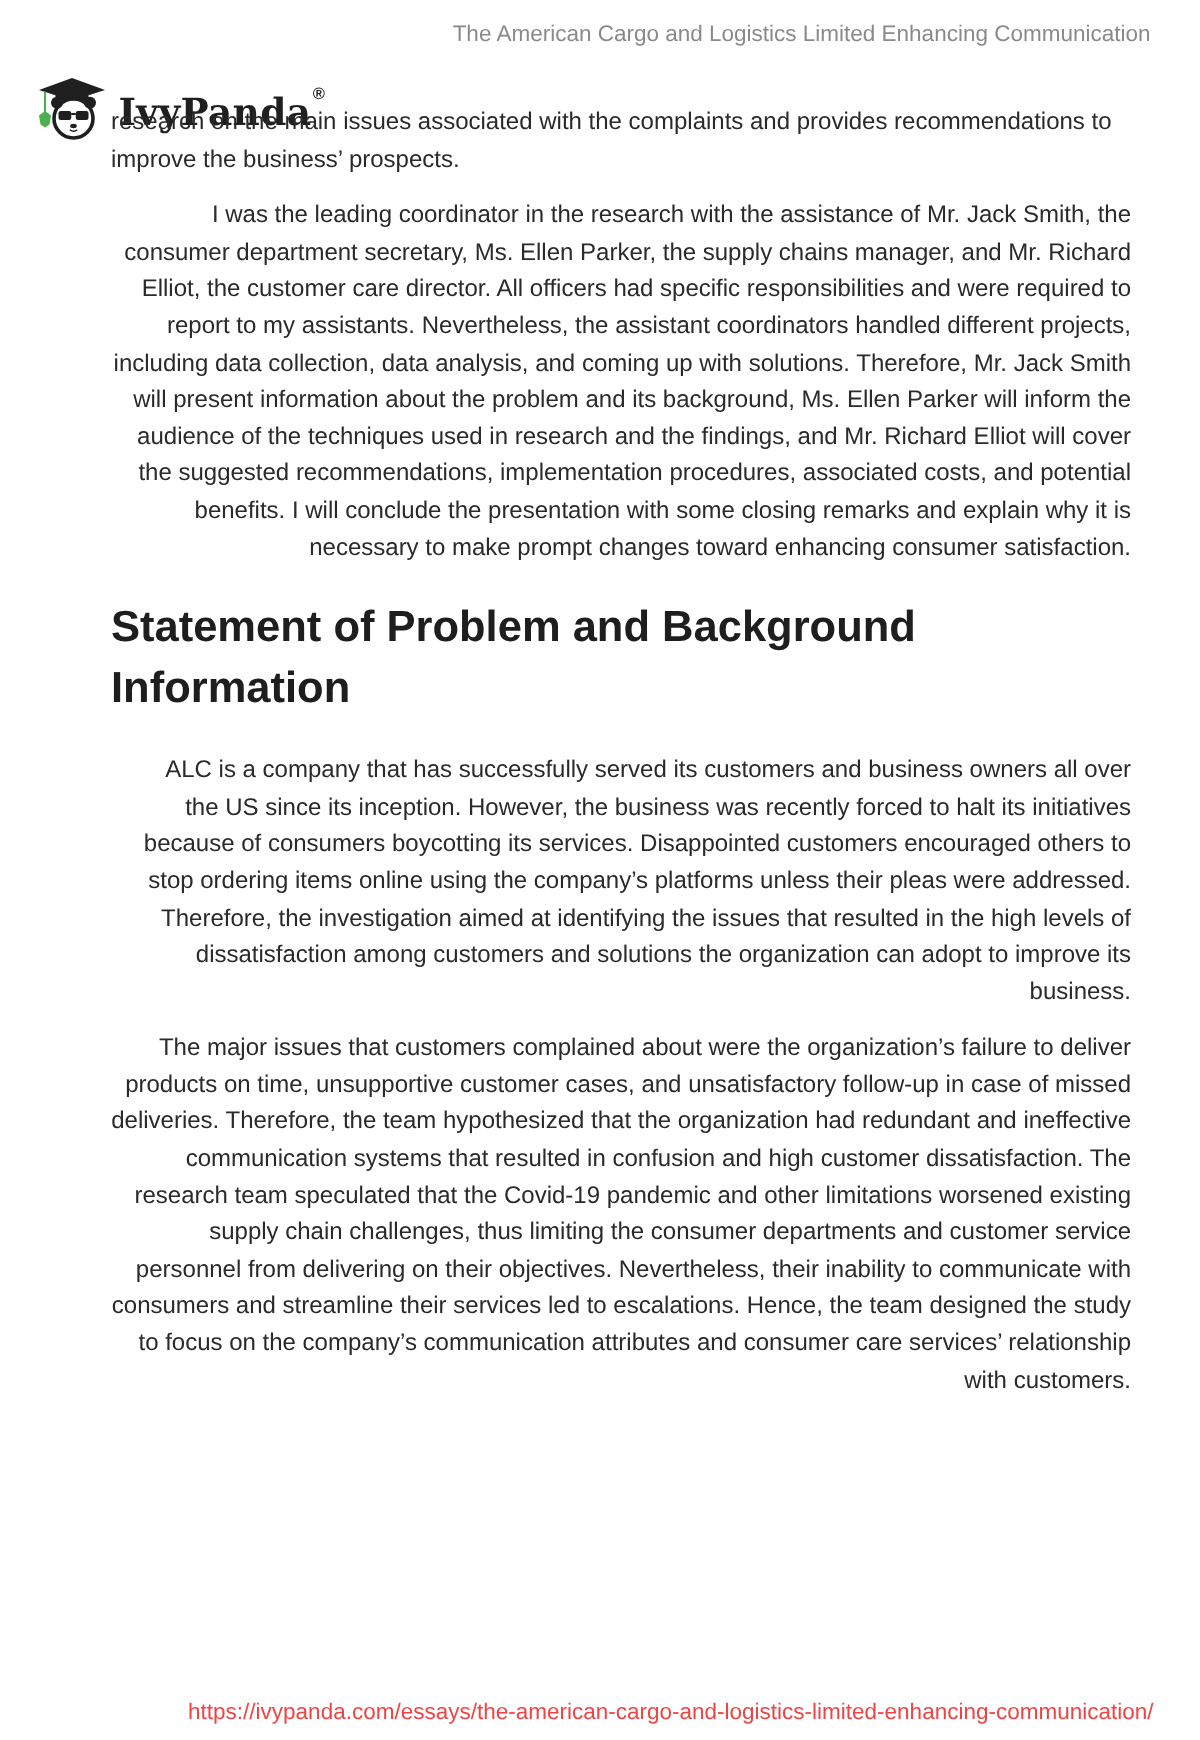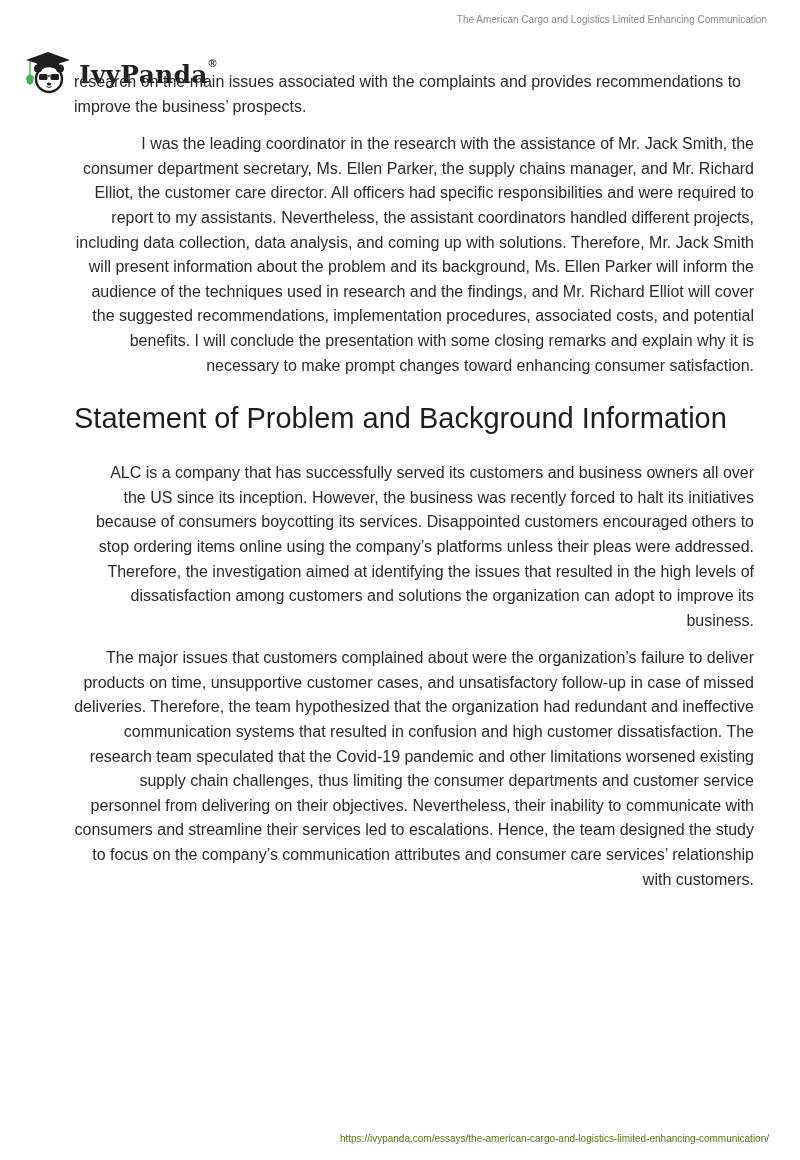--- a/index.html
+++ b/index.html
@@ -52,21 +52,21 @@
       font-weight: bold;
       vertical-align: top;
       position: relative;
       top: -4px;
       margin-left: 1px;
     }
     .doc-title {
       position: absolute;
       right: 33px;
       top: 14px;
-      font-size: 10px;
+      font-size: 15px;
       color: #8a8a8a;
       white-space: nowrap;
     }
     .content {
       position: absolute;
       left: 74px;
       top: 70px;
       width: 680px;
     }
     .content p {
@@ -75,31 +75,31 @@
       line-height: 24.6px;
       color: #2a2a2a;
     }
     .content p.indent {
       text-indent: 29px;
       text-align: right;
     }
     .content h2 {
       font-size: 29px;
       line-height: 41px;
-      font-weight: normal;
+      font-weight: bold;
       color: #1e1e1e;
       margin: 20px 0 22px 0;
       letter-spacing: 0px;
     }
     .footer-url {
       position: absolute;
       right: 31px;
       top: 1133px;
-      font-size: 10px;
-      color: #4d7c0f;
+      font-size: 15px;
+      color: #ef4444;
       white-space: nowrap;
     }
   </style>
 </head>
 <body>
 
 <header class="header">
   <div class="logo">
     <svg class="logo-mark" viewBox="0 0 56 44" xmlns="http://www.w3.org/2000/svg">
 

